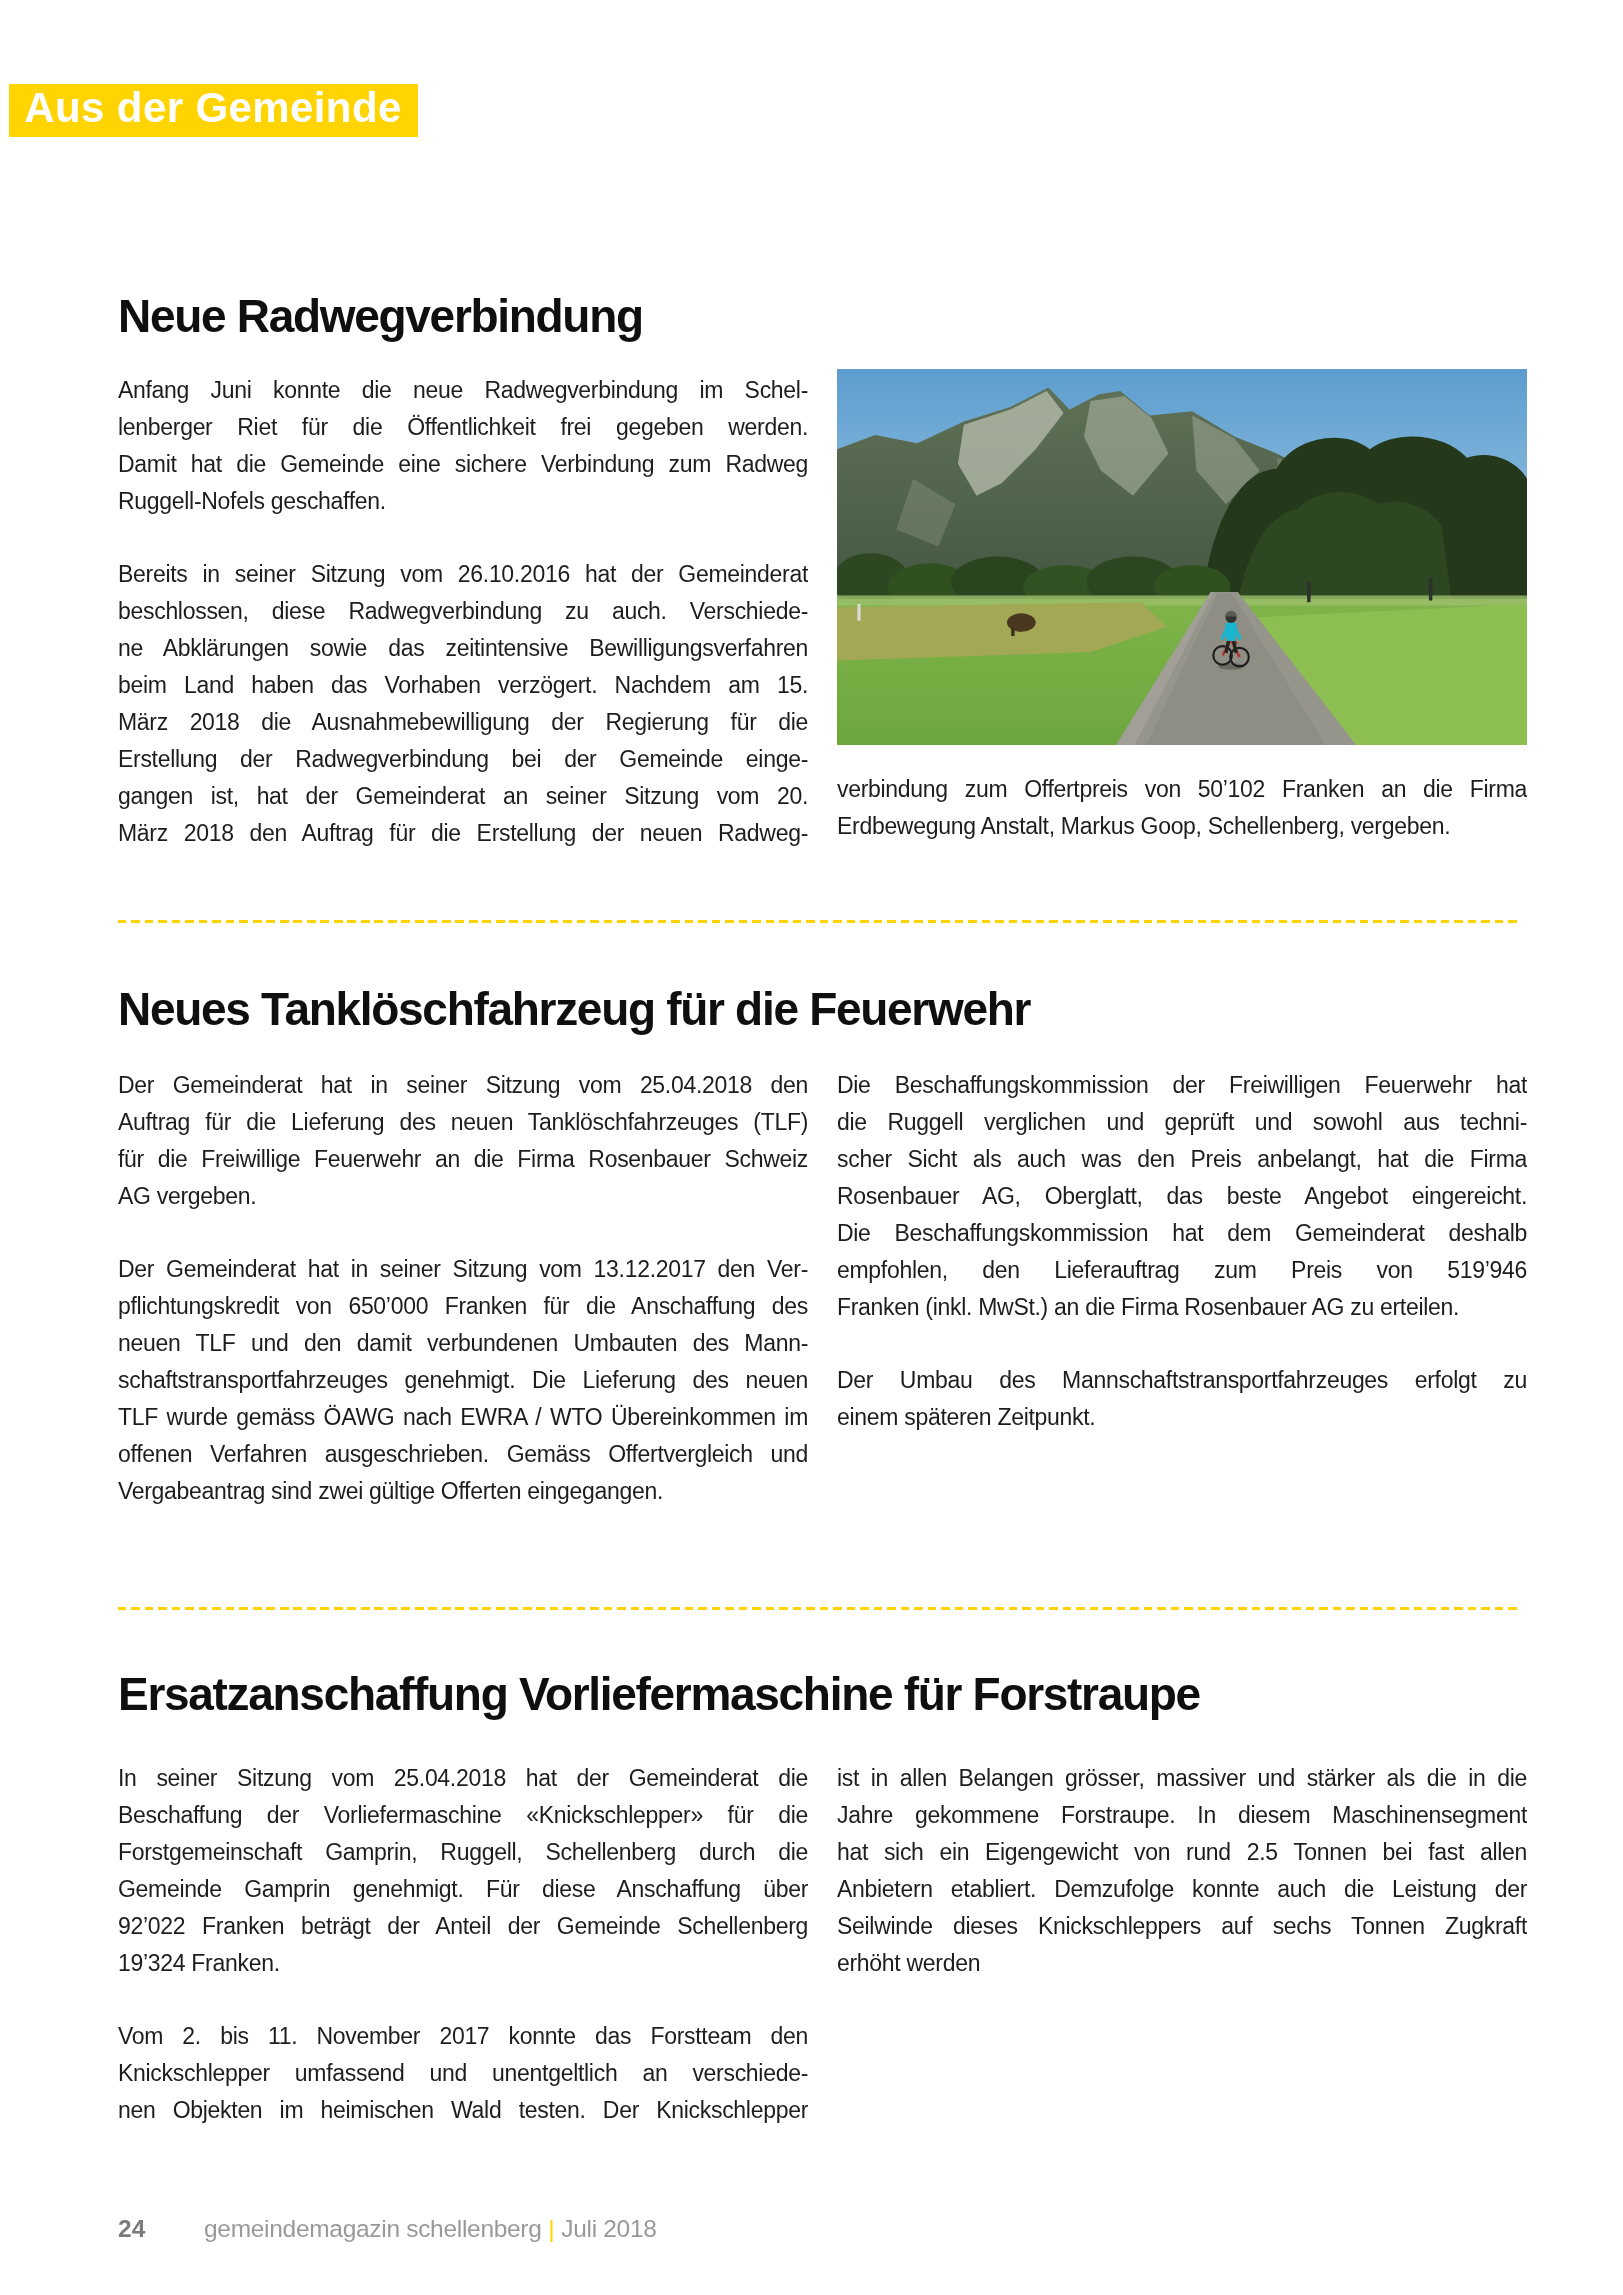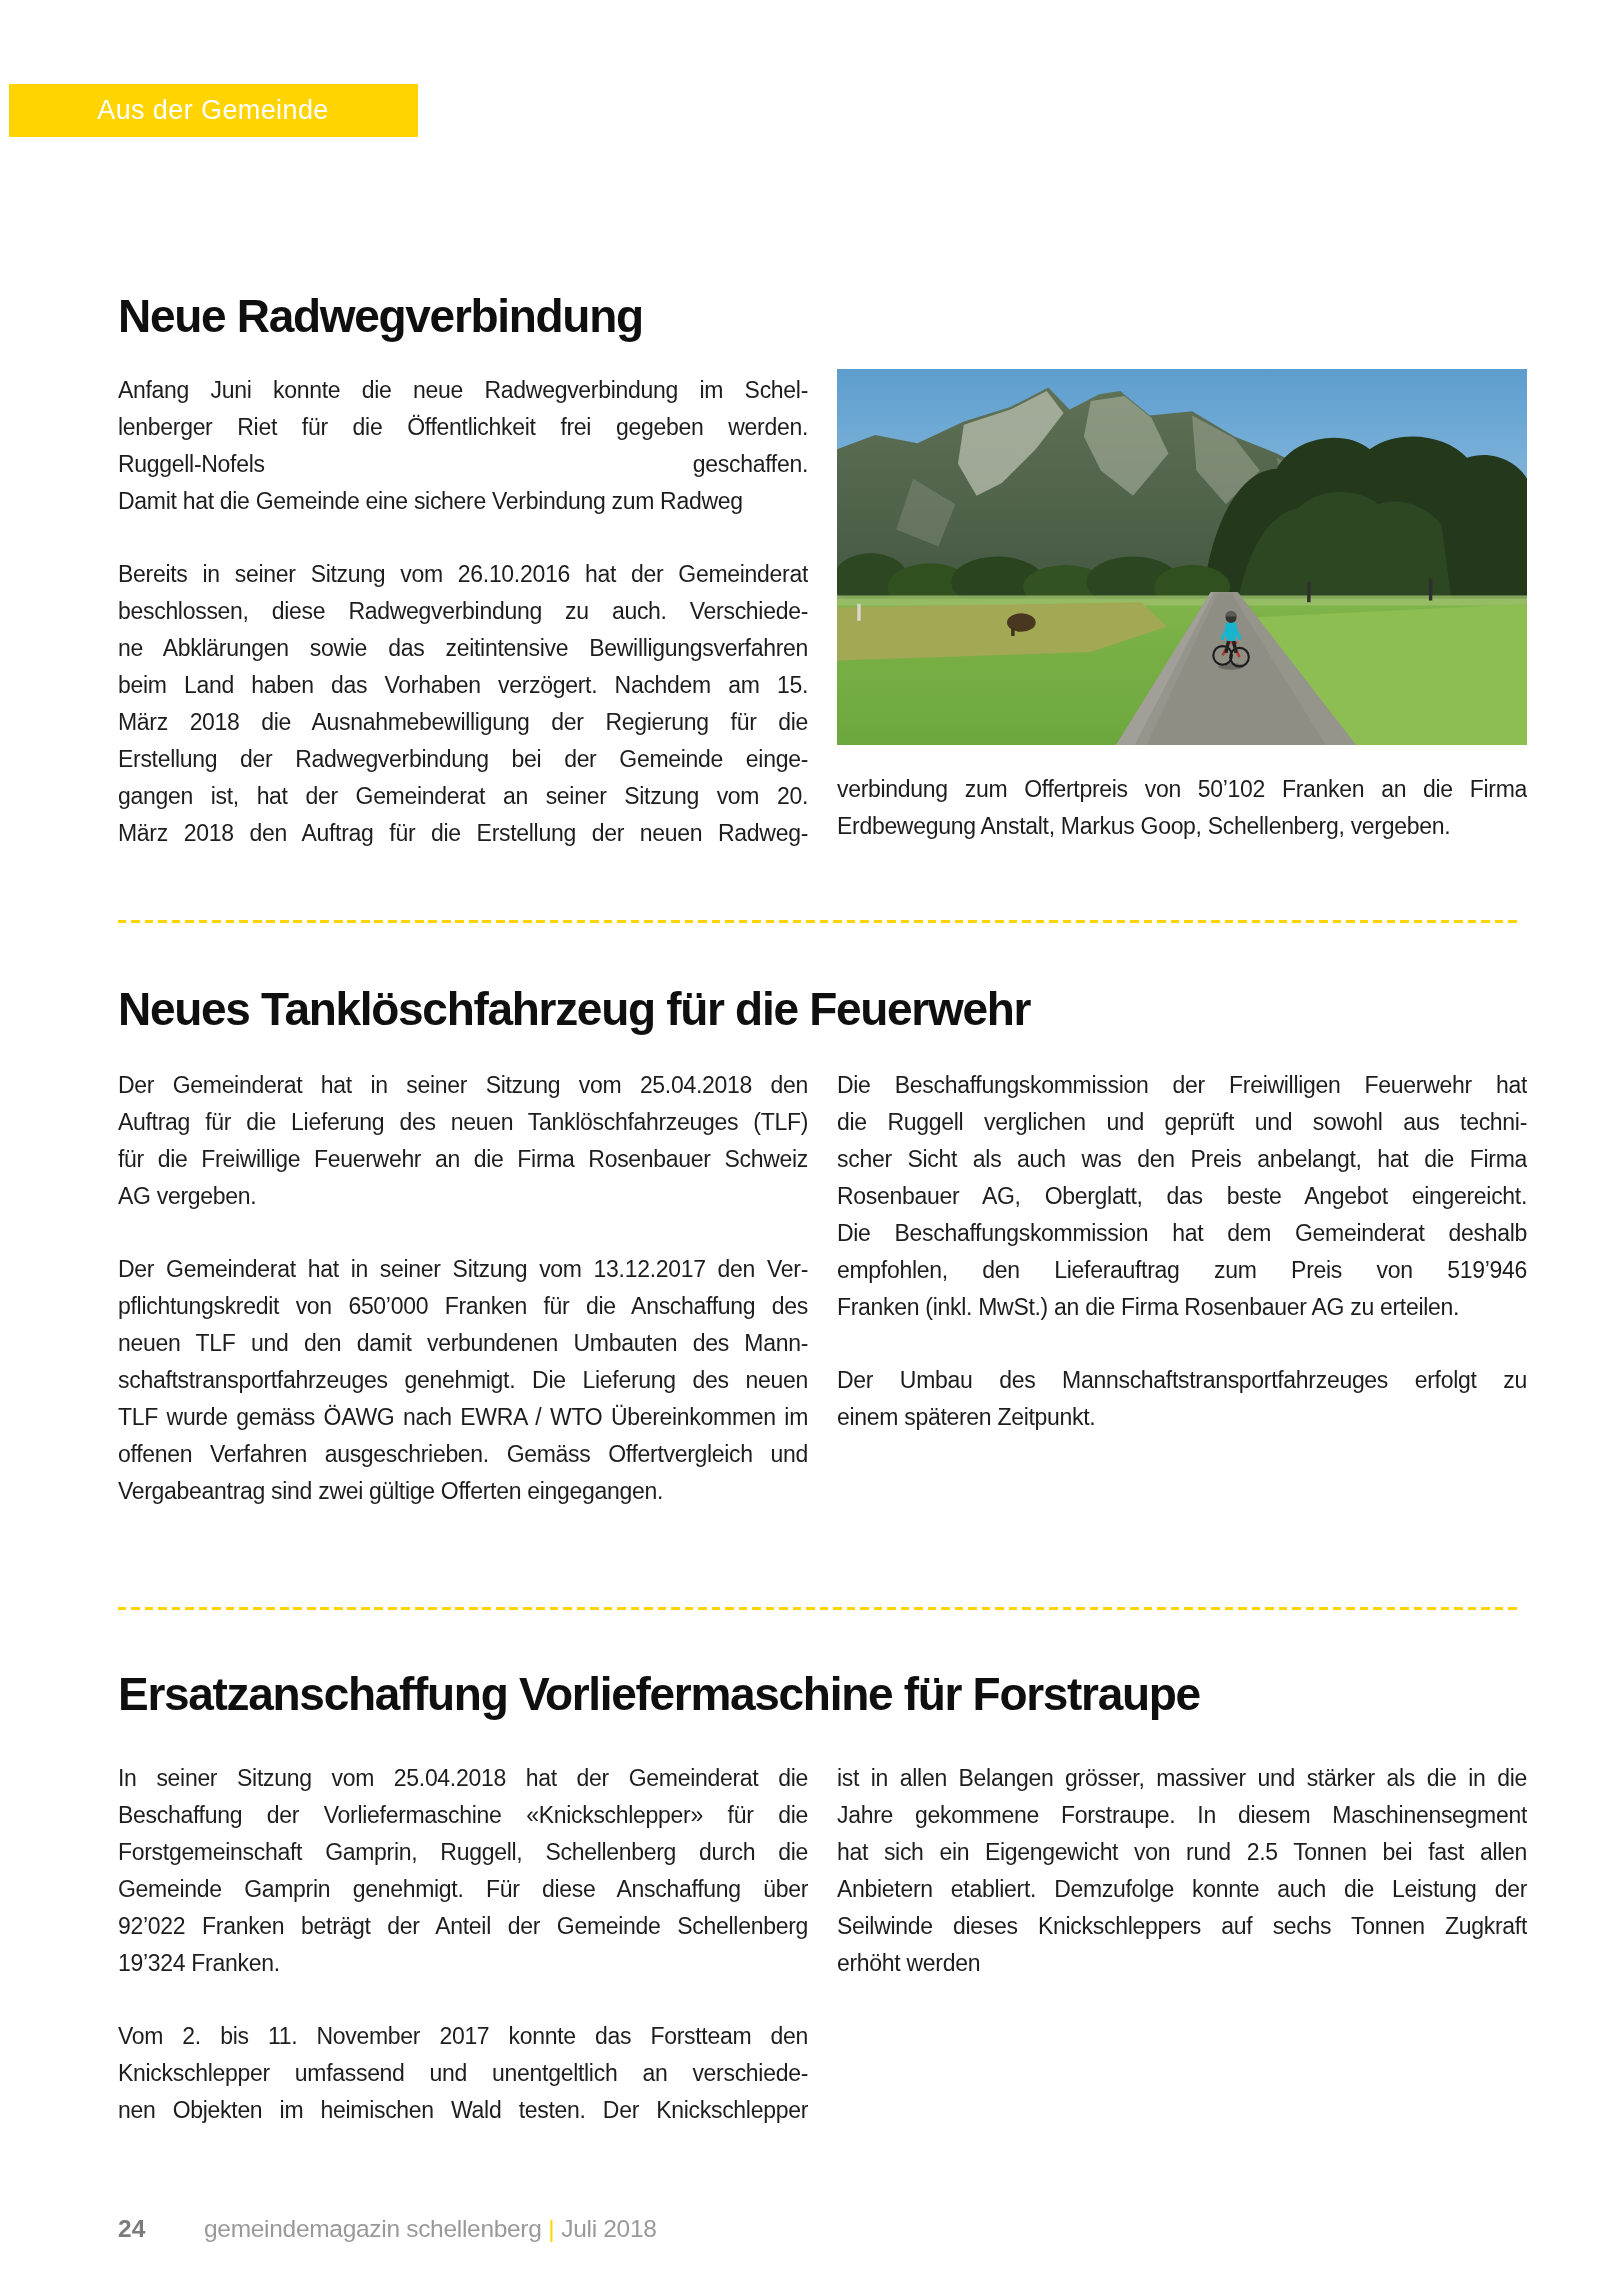--- a/index.html
+++ b/index.html
@@ -2,22 +2,22 @@
 <html style="font-size:13.5px"><head>
 <meta charset="utf-8">
 <style>
   html,body { margin:0; padding:0; background:#ffffff; }
   .page {
     position:relative; width:1623px; height:2295px; background:#ffffff;
     font-family:"Liberation Sans", sans-serif; overflow:hidden;
   }
   .banner {
     position:absolute; left:8.5px; top:84px; width:409px; height:53px;
-    display:flex; align-items:center; justify-content:center;
-    font-size:27px; font-weight:400; letter-spacing:0.4px; color:#ffffff;
+    display:flex; justify-content:center;
+    font-size:42px; font-weight:700; letter-spacing:0.4px; color:#ffffff;
   }
   .title {
     position:absolute; left:118px; margin:0;
     font-size:46px; font-weight:700; letter-spacing:-1.3px; color:#0f0f0f;
     white-space:nowrap;
   }
   .t1 { top:289px; }
   .t2 { top:982px; }
   .t3 { top:1667px; }
   .col {
@@ -61,22 +61,22 @@
   <div class="banner" style="background:#FFD400;">
     <span>Aus der Gemeinde</span>
   </div>
 
   <h1 class="title t1">Neue Radwegverbindung</h1>
 
   <div class="col s1-left">
     <div class="para">
         <div class="line">Anfang Juni konnte die neue Radwegverbindung im Schel-</div>
         <div class="line">lenberger Riet für die Öffentlichkeit frei gegeben werden.</div>
+        <div class="line">Damit hat die Gemeinde eine sichere Verbindung zum Radweg</div>
         <div class="line">Ruggell-Nofels geschaffen.</div>
-        <div class="line">Damit hat die Gemeinde eine sichere Verbindung zum Radweg</div>
       </div>
     <div class="para cont">
         <div class="line">Bereits in seiner Sitzung vom 26.10.2016 hat der Gemeinderat</div>
         <div class="line">beschlossen, diese Radwegverbindung zu auch. Verschiede-</div>
         <div class="line">ne Abklärungen sowie das zeitintensive Bewilligungsverfahren</div>
         <div class="line">beim Land haben das Vorhaben verzögert. Nachdem am 15.</div>
         <div class="line">März 2018 die Ausnahmebewilligung der Regierung für die</div>
         <div class="line">Erstellung der Radwegverbindung bei der Gemeinde einge-</div>
         <div class="line">gangen ist, hat der Gemeinderat an seiner Sitzung vom 20.</div>
         <div class="line">März 2018 den Auftrag für die Erstellung der neuen Radweg-</div>

